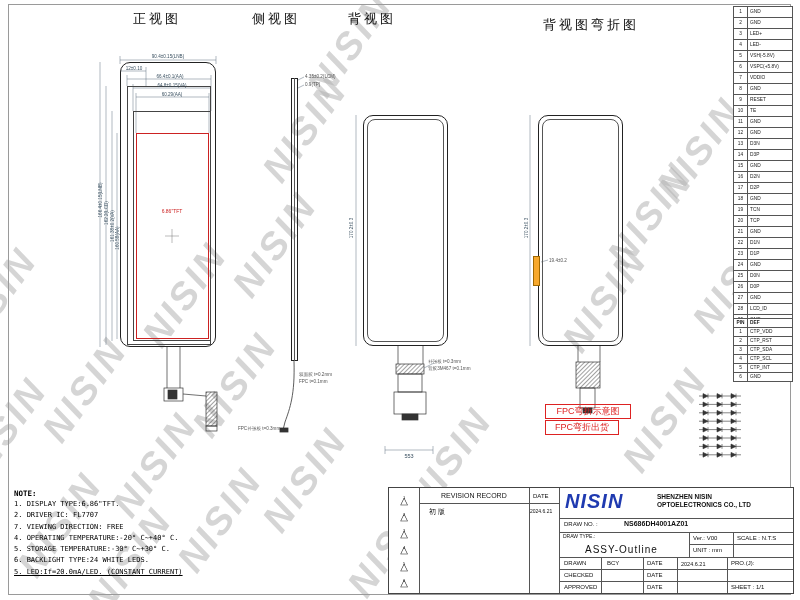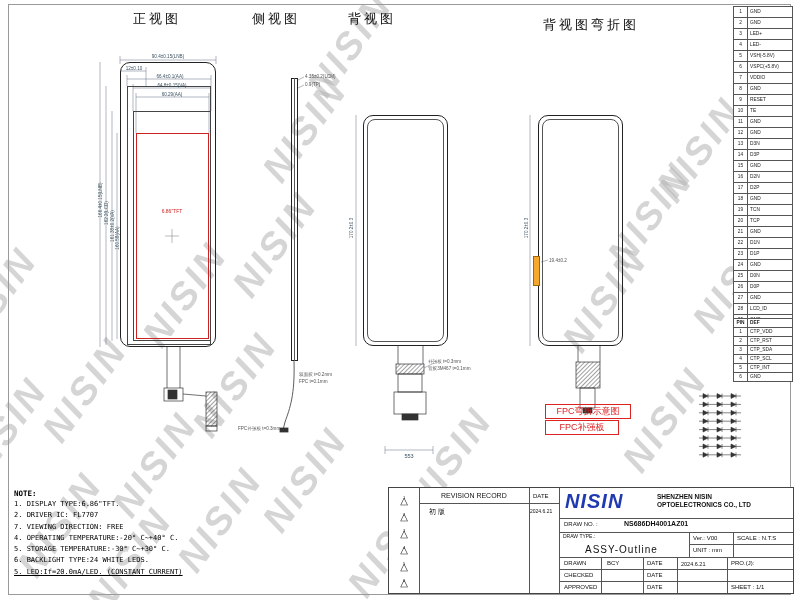--- a/index.html
+++ b/index.html
@@ -294,21 +294,21 @@
   <span class="ann" style="left:428px;top:359px">补强板 t=0.3mm</span>
   <span class="ann" style="left:428px;top:366px">背胶3M467 t=0.1mm</span>
   <span class="dim" style="left:409px;top:456px;font-size:5.5px">553</span>
 
   <div class="rect bt-outer"></div>
   <div class="rect bt-inner"></div>
   <div class="rect orange-tab"></div>
   <span class="dim v" style="left:526px;top:228px">170.2±0.3</span>
   <span class="ann" style="left:549px;top:258px">19.4±0.2</span>
   <div class="redbox rb1">FPC弯折示意图</div>
-  <div class="redbox rb2">FPC补强板</div>
+  <div class="redbox rb2">FPC弯折出货</div>
 
   <div class="pin-table" id="pin-table">
       <div class="pin-row">
         <span class="pin-no">1</span>
         <span class="pin-name">GND</span>
       </div>
       <div class="pin-row">
         <span class="pin-no">2</span>
         <span class="pin-name">GND</span>
       </div>

